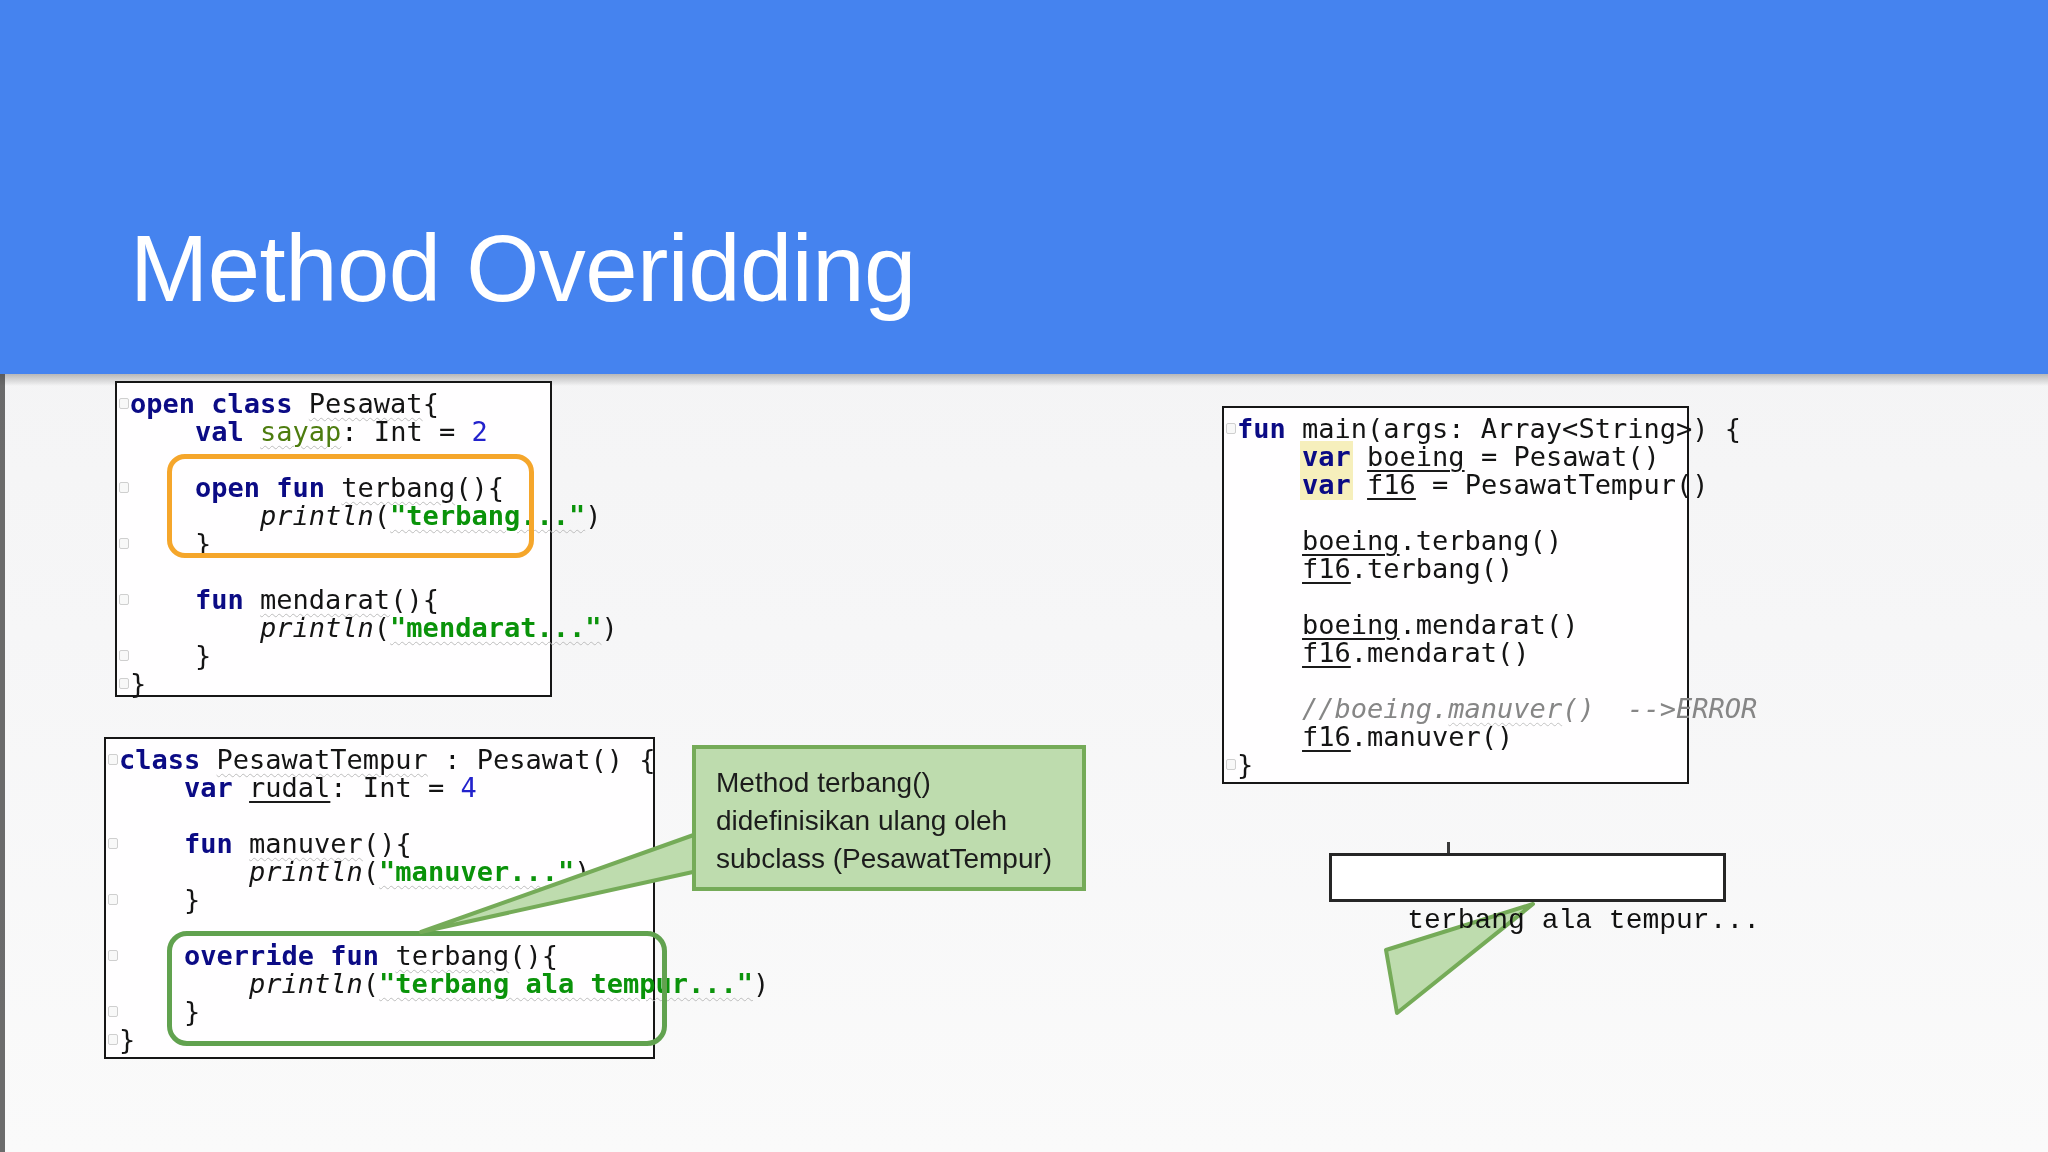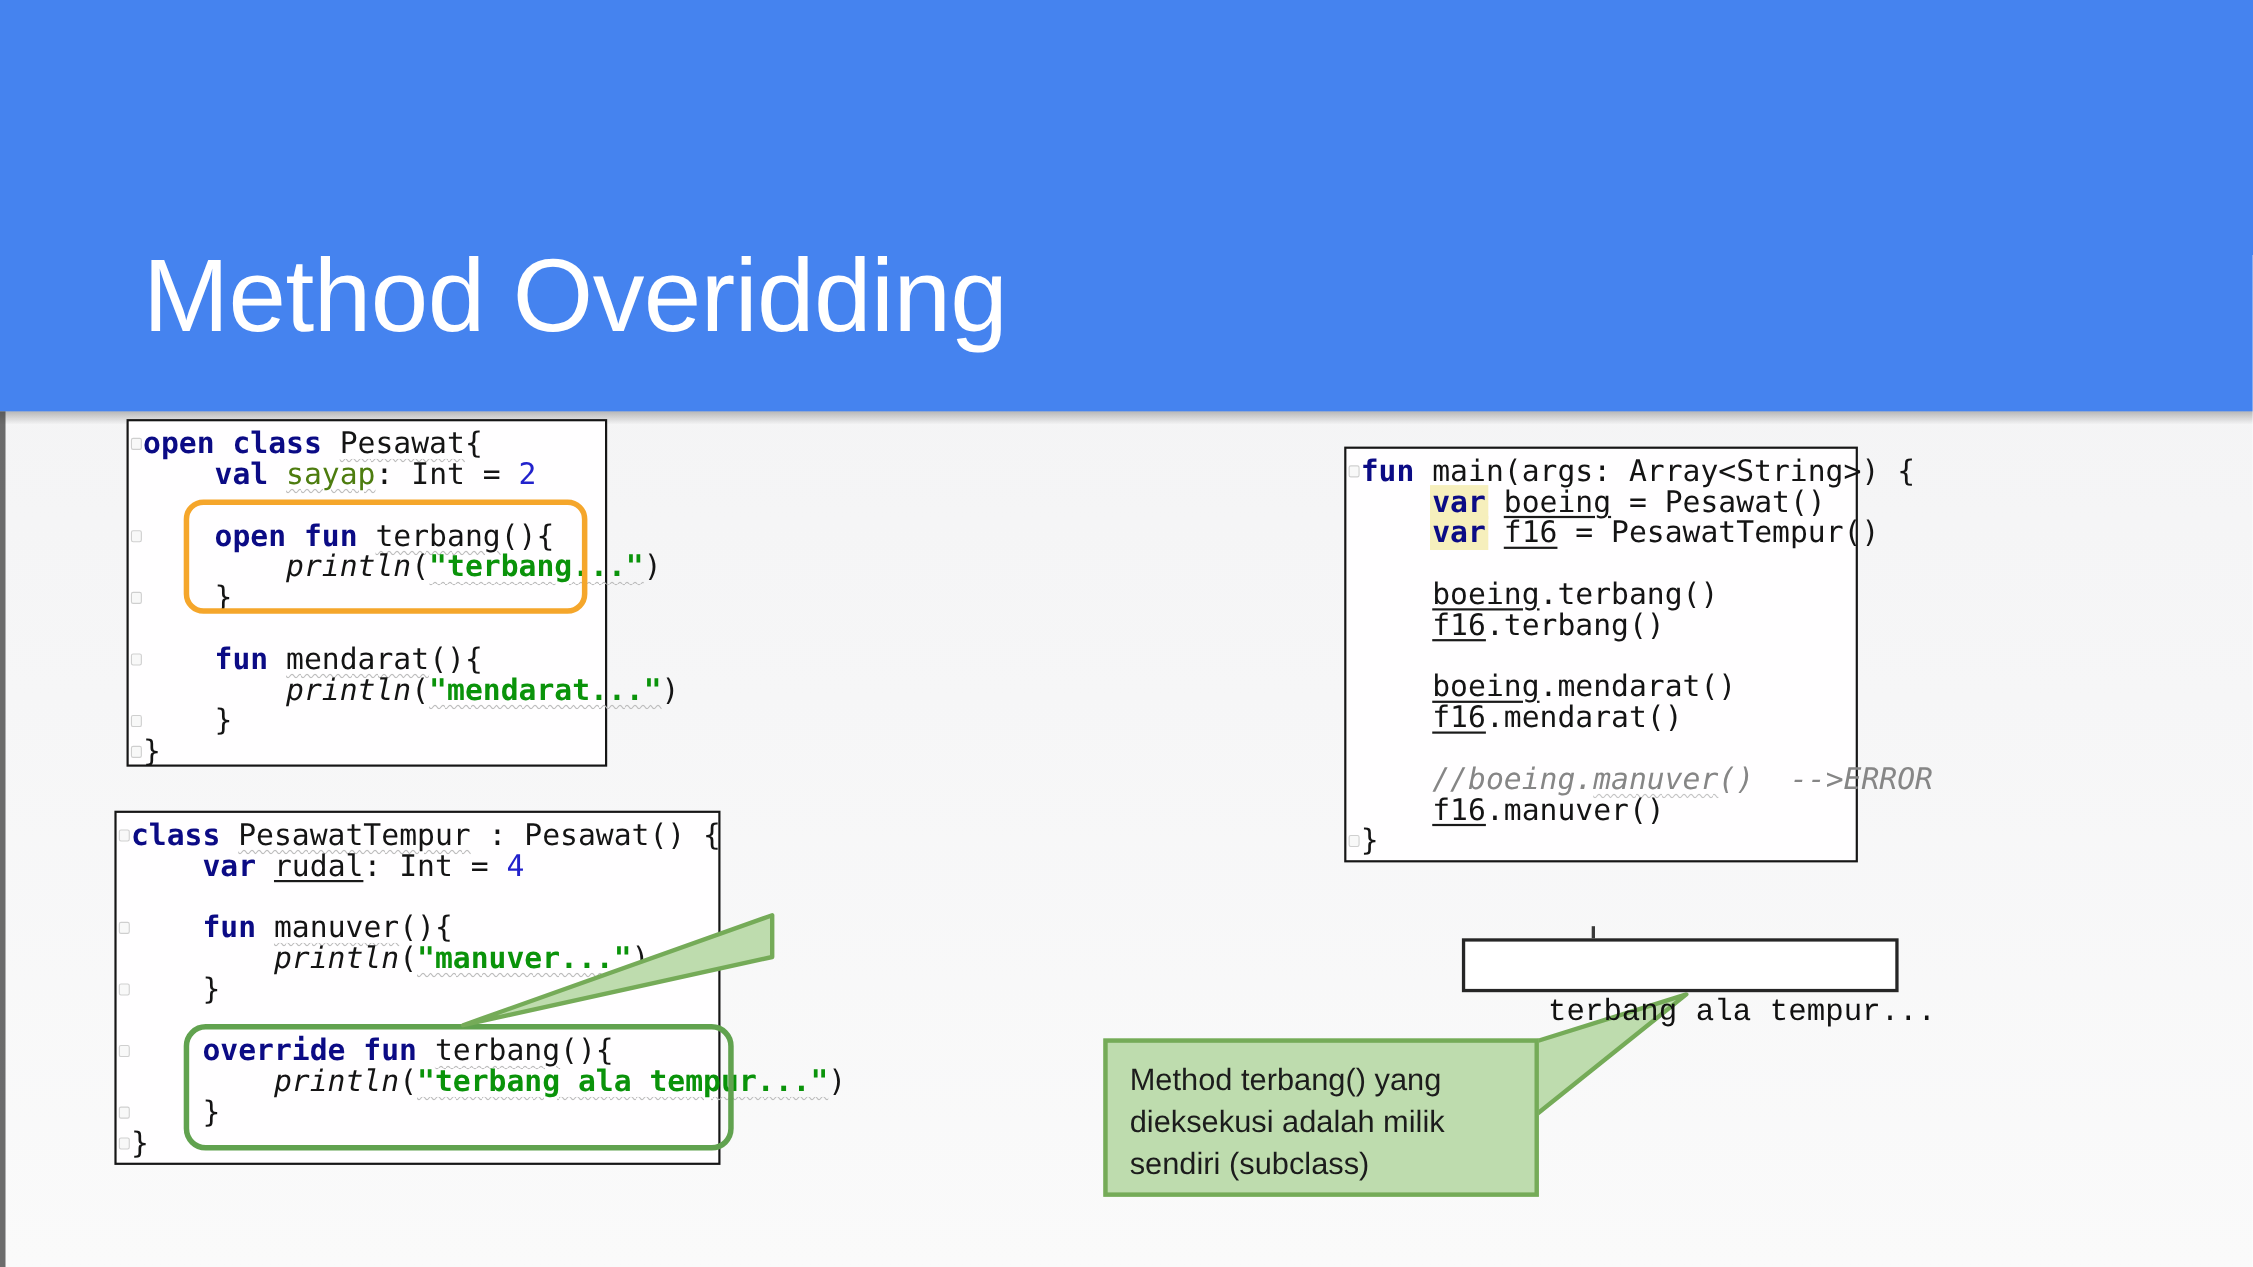--- a/index.html
+++ b/index.html
@@ -89,24 +89,24 @@
   <div class="ring ring-orange"></div>
   <div class="ring ring-green"></div>
 
   <svg class="arrows" viewBox="0 0 2048 1152">
     <polygon points="702,832 702,870 421,932" fill="#bedcae" stroke="#75ab58" stroke-width="4" stroke-linejoin="round"></polygon>
     <polygon points="1386,950 1397,1013 1533,904" fill="#bedcae" stroke="#75ab58" stroke-width="4" stroke-linejoin="round"></polygon>
   </svg>
 
   <div class="tick"></div>
 
+  <div class="callout callout-1">
+    <div class="callout-text">Method terbang()
+didefinisikan ulang oleh
+subclass (PesawatTempur)</div>
+  </div>
 
-  <div class="callout callout-2">
-    <div class="callout-text">Method terbang() yang
-dieksekusi adalah milik
-sendiri (subclass)</div>
-  </div>
 
   <div class="output">
     <span>terbang ala tempur...</span>
   </div>
 
 </div>
 
 </body></html>

